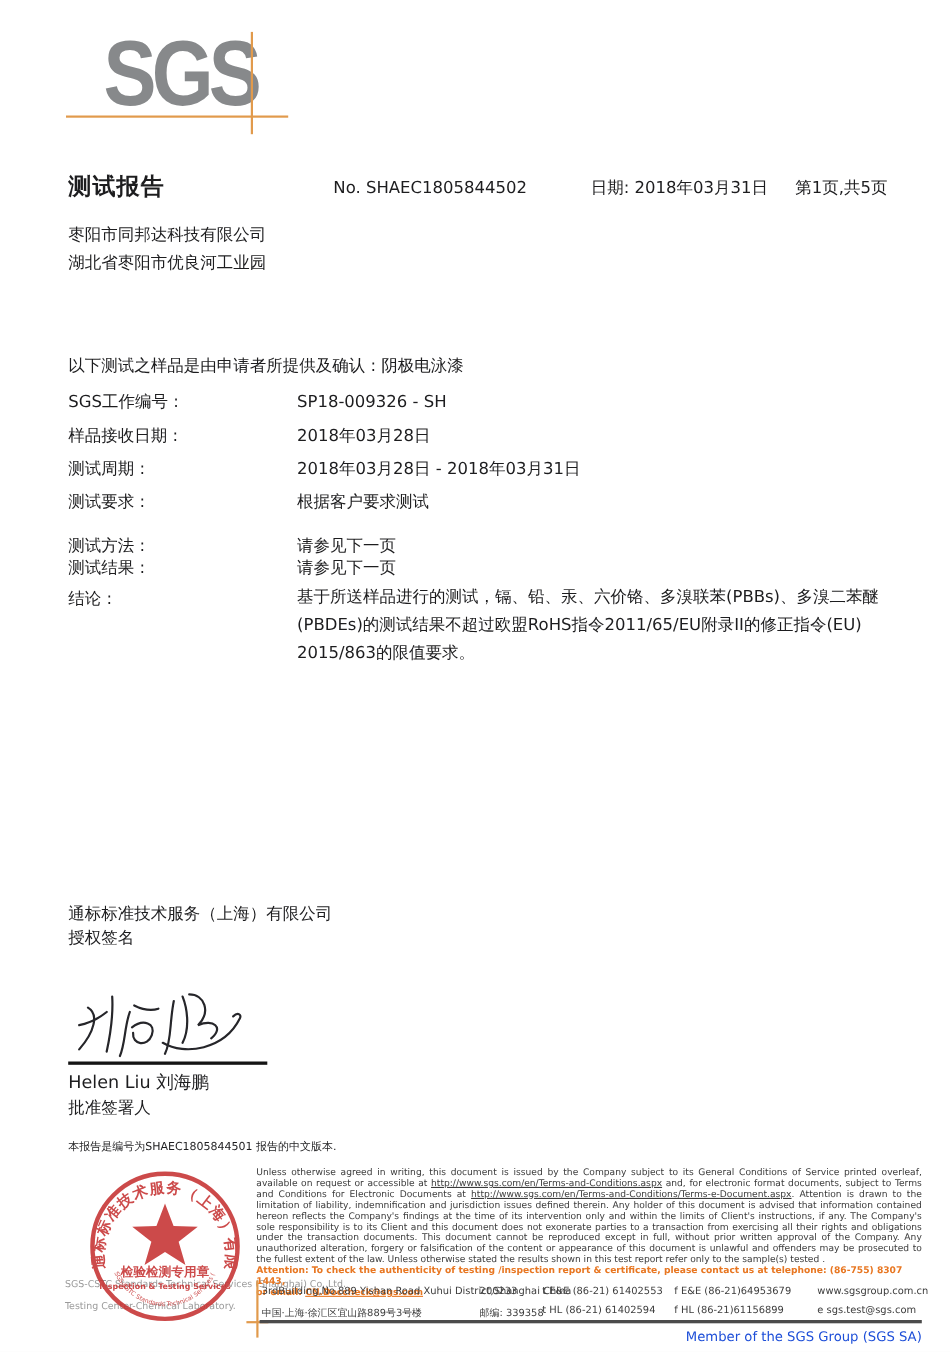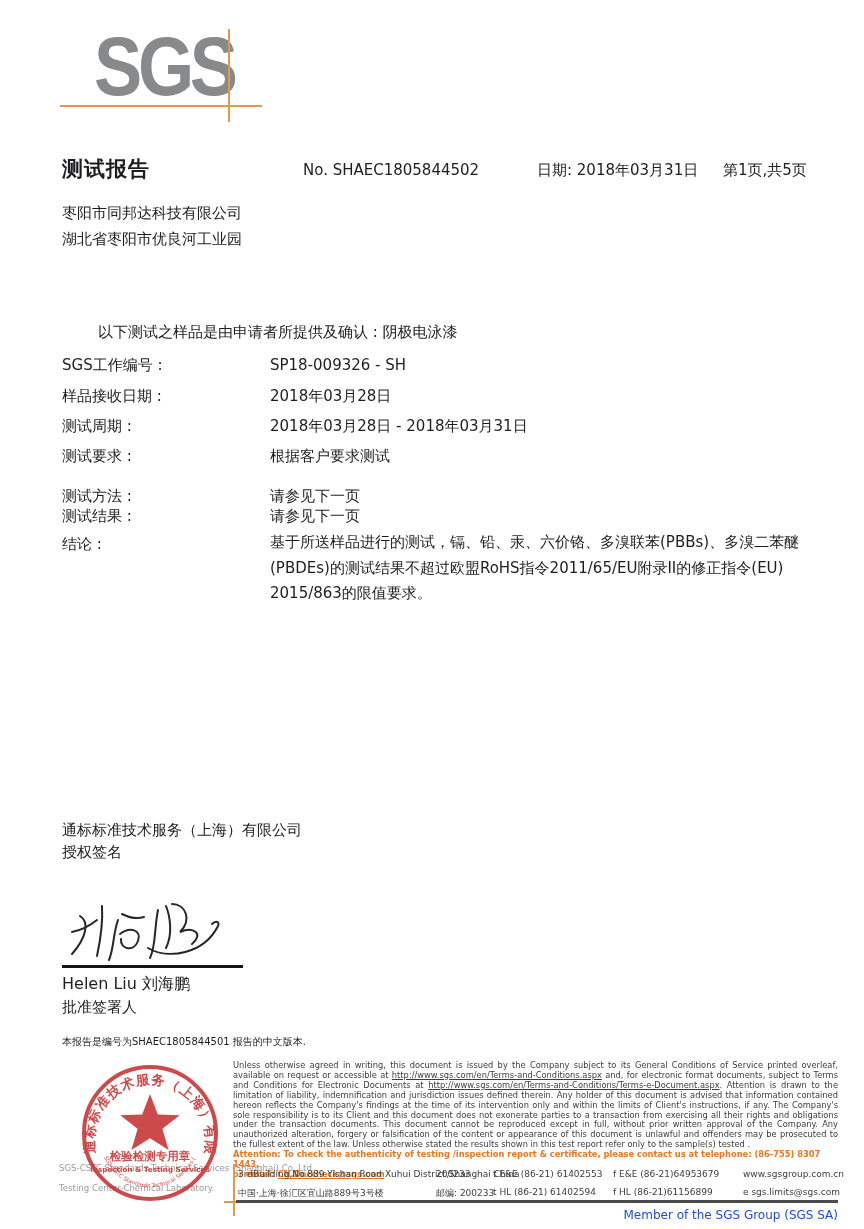--- a/index.html
+++ b/index.html
@@ -19,21 +19,21 @@
   .logo-vline{left:228px;top:29px;width:2px;height:93px;background:#e19a4c;}
   
   .doc-title{left:62px;top:155px;font-size:21px;font-weight:bold;letter-spacing:1px;}
   .report-no{left:303px;top:161px;font-size:15px;}
   .report-date{left:537px;top:161px;font-size:15px;}
   .report-page{left:723px;top:161px;font-size:15px;}
   
   .appl-1{left:62px;top:204px;font-size:15px;}
   .appl-2{left:62px;top:230px;font-size:15px;}
   
-  .stmt{left:62px;top:323px;font-size:15px;margin-left:36px;}
+  .stmt{left:62px;top:323px;font-size:15px;}
   .lbl{left:62px;font-size:15px;}
   .val{left:270px;font-size:15px;}
   .r1{top:356px;} .r2{top:387px;} .r3{top:417px;} .r4{top:447px;}
   .r5{top:487px;} .r6{top:507px;}
   .r7l{top:535px;}
   .r7v{top:530px;width:562px;line-height:25.5px;}
   
   .sig-co{left:62px;top:821px;font-size:15px;}
   .sig-auth{left:62px;top:843px;font-size:15px;}
   .sig-svg{left:66px;top:886px;}
@@ -159,21 +159,21 @@
   <div class="abs f-vline"></div>
   <div class="abs f-tick"></div>
 
   <div class="abs addr a-l1 c1">3rdBuilding,No.889 Yishan Road Xuhui District,Shanghai China</div>
   <div class="abs addr a-l1 c2">200233</div>
   <div class="abs addr a-l1 c3">t E&amp;E (86-21) 61402553</div>
   <div class="abs addr a-l1 c4">f E&amp;E (86-21)64953679</div>
   <div class="abs addr a-l1 c5">www.sgsgroup.com.cn</div>
 
   <div class="abs addr a-l2 c1">中国·上海·徐汇区宜山路889号3号楼</div>
-  <div class="abs addr a-l2 c2">邮编: 200233</div>
+  <div class="abs addr a-l2 c2">邮编: 339358</div>
   <div class="abs addr a-l2 c3">t HL (86-21) 61402594</div>
   <div class="abs addr a-l2 c4">f HL (86-21)61156899</div>
-  <div class="abs addr a-l2 c5">e sgs.limits@sgs.com</div>
+  <div class="abs addr a-l2 c5">e sgs.test@sgs.com</div>
 
   <div class="abs f-divider"></div>
   <div class="abs member">Member of the SGS Group (SGS SA)</div>
 
 </div>
 
 </body></html>

